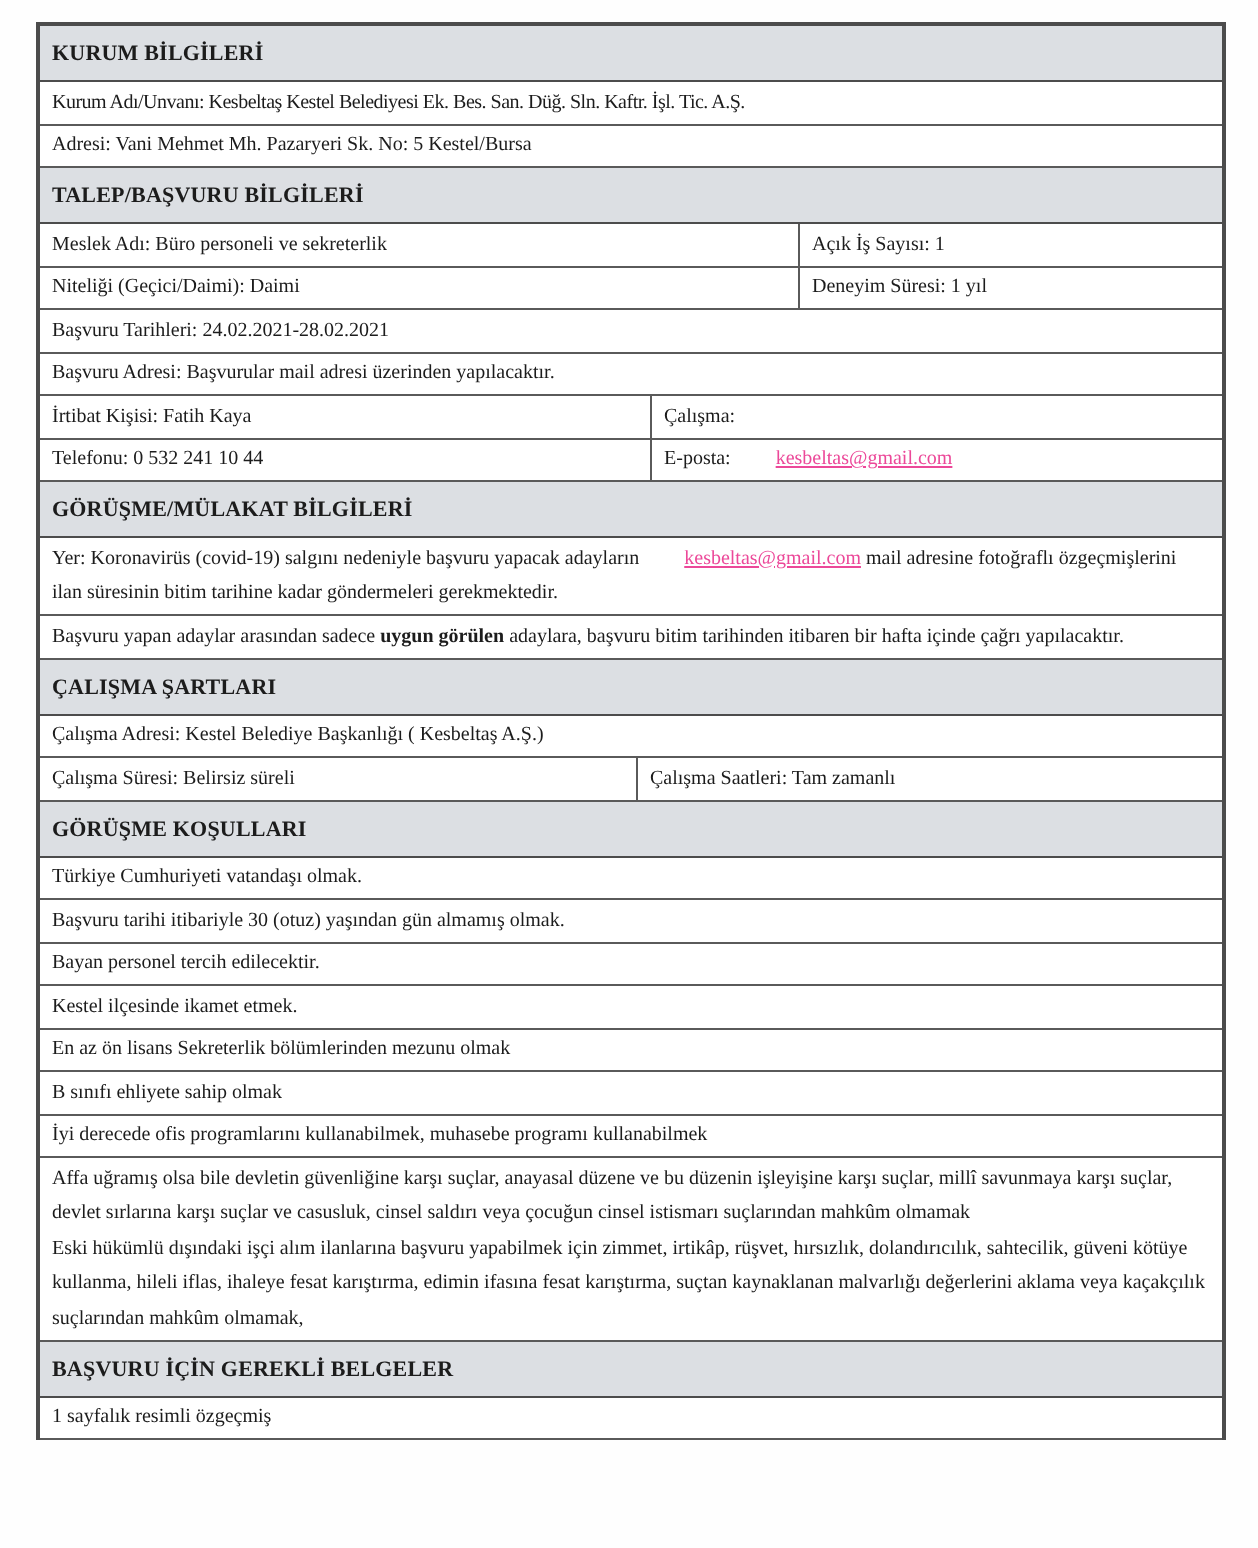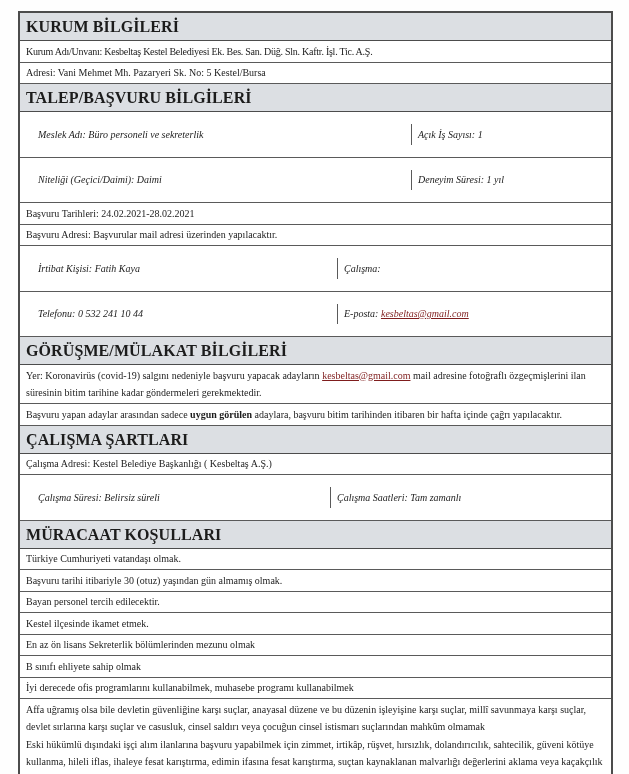--- a/index.html
+++ b/index.html
@@ -15,46 +15,47 @@
   .doc-table {
     position:absolute; left:18px; top:11px; width:595px;
     border-left:2px solid #4c4c4c;
     border-right:2px solid #4c4c4c;
     border-top:2px solid #4c4c4c;
     background:#ffffff;
   }
   .sec-header {
     background:#dcdfe3;
     font-weight:700;
-    font-size:16px;
+    font-size:11px;
     line-height:18px;
     padding:5px 6px 4px 6px;
     border-bottom:1.5px solid #4c4c4c;
     letter-spacing:0.1px;
   }
   .row {
     border-bottom:1.5px solid #5a5a5a;
     font-size:10px;
     line-height:17.5px;
     padding:1.5px 6px;
   }
   .row.single { white-space:nowrap; overflow:hidden; }
   .row.tight { font-size:10px; letter-spacing:-0.25px; }
-  .row.cols { display:flex; padding:12px;font-style:italic; }
+  .row.cols { display:flex; padding:0; }
   .row.cols .cell { padding:1.5px 6px; white-space:nowrap; overflow:hidden; }
   .cell-l { flex:0 0 auto; }
   .cell-r { flex:1 1 auto; border-left:1.5px solid #5a5a5a; }
   .w-meslek { width:379px; }
   .w-irtibat { width:305px; }
   .w-sure { width:298px; }
   .para { display:block; }
   a.link, .link {
-    color:#7f1d1d;
+    color:#ec4899;
     text-decoration:underline;
     cursor:pointer;
+    margin-left:20px;
   }
   b.em { font-weight:700; }
 </style>
 </head>
 <body>
 
 <div class="page">
   <div class="doc-table">
 
     <div class="sec-header">KURUM BİLGİLERİ</div>
@@ -94,21 +95,21 @@
 
     <div class="sec-header">ÇALIŞMA ŞARTLARI</div>
 
     <div class="row single">Çalışma Adresi: Kestel Belediye Başkanlığı ( Kesbeltaş A.Ş.)</div>
 
     <div class="row cols">
       <div class="cell cell-l w-sure">Çalışma Süresi: Belirsiz süreli</div>
       <div class="cell cell-r">Çalışma Saatleri: Tam zamanlı</div>
     </div>
 
-    <div class="sec-header">MÜRACAAT KOŞULLARI</div>
+    <div class="sec-header">GÖRÜŞME KOŞULLARI</div>
 
     <div class="row single">Türkiye Cumhuriyeti vatandaşı olmak.</div>
     <div class="row single">Başvuru tarihi itibariyle 30 (otuz) yaşından gün almamış olmak.</div>
     <div class="row single">Bayan personel tercih edilecektir.</div>
     <div class="row single">Kestel ilçesinde ikamet etmek.</div>
     <div class="row single">En az ön lisans Sekreterlik bölümlerinden mezunu olmak</div>
     <div class="row single">B sınıfı ehliyete sahip olmak</div>
     <div class="row single">İyi derecede ofis programlarını kullanabilmek, muhasebe programı kullanabilmek</div>
 
     <div class="row">

